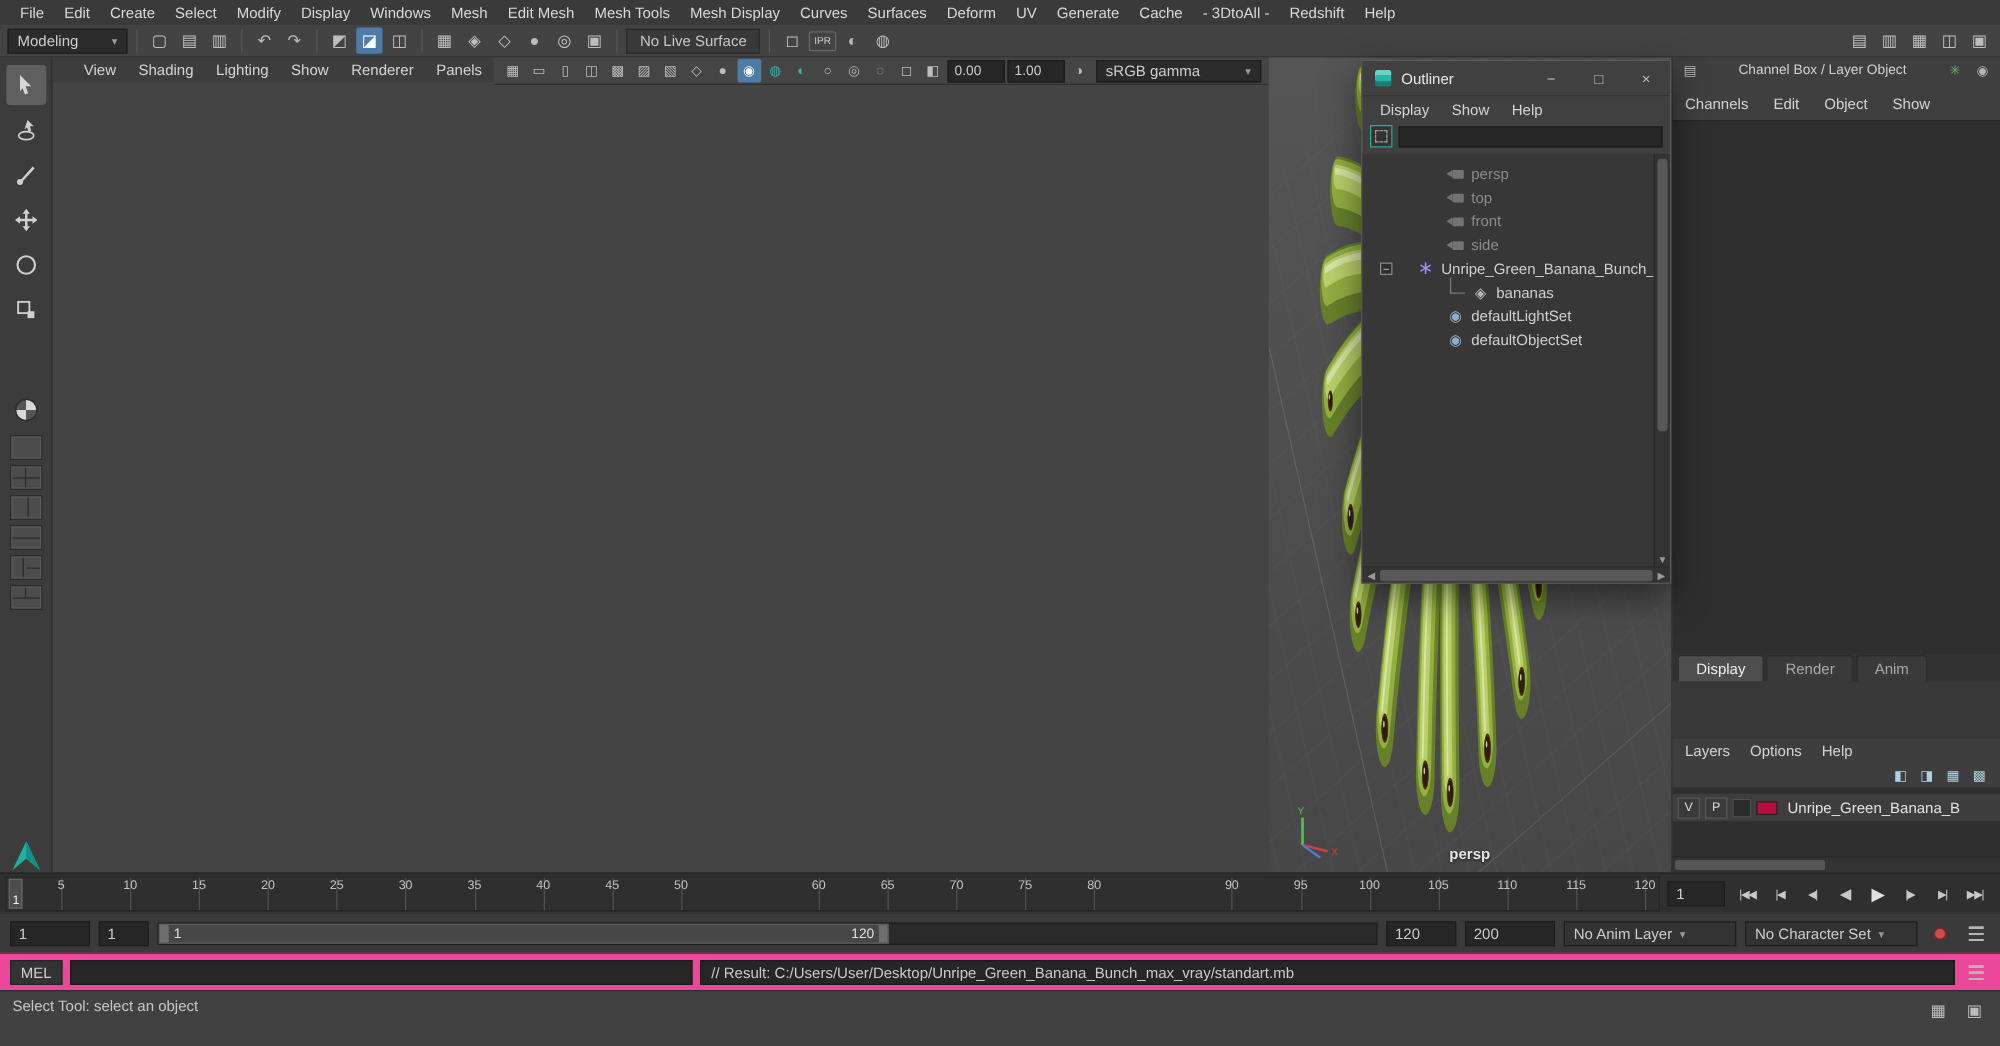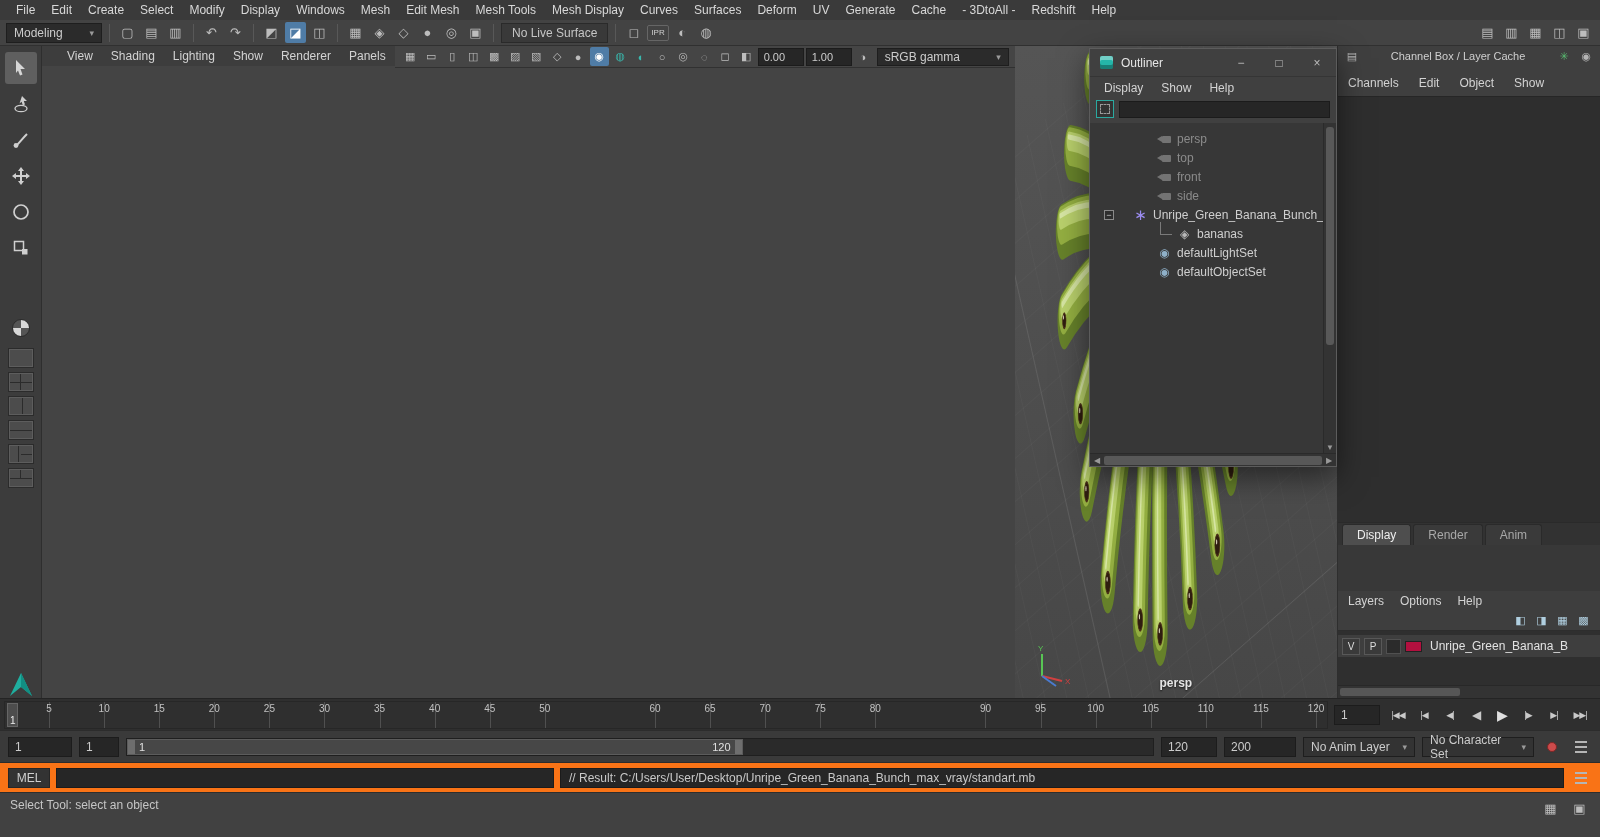--- a/index.html
+++ b/index.html
@@ -119,27 +119,27 @@
   .num { height:20px; background:#262626; border:1px solid #1c1c1c; color:#ccc;
     font-family:inherit; font-size:12px; padding:0 6px; }
   .w64 { width:64px; } .w40 { width:40px; } .w56 { width:56px; } .w72 { width:72px; }
   .range-track { flex:1; height:18px; background:#2a2a2a; border:1px solid #1f1f1f; position:relative; }
   .range-bar { position:absolute; left:0; top:0; bottom:0; width:60%;
     background:#474747; border:1px solid #5c5c5c; }
   .range-bar::before, .range-bar::after { content:""; position:absolute; top:0; bottom:0; width:7px; background:#6e6e6e; }
   .range-bar::before { left:0; } .range-bar::after { right:0; }
   .rb-start { position:absolute; left:11px; top:1px; font-size:11px; color:#e0e0e0; }
   .rb-end { position:absolute; right:11px; top:1px; font-size:11px; color:#e0e0e0; }
-  .al-dd { width:112px; height:20px; justify-content:space-between; background:#333; }
+  .al-dd { width:138px; height:20px; background:#333; }
   .icn-btn { width:22px; height:22px; display:flex; align-items:center; justify-content:center; }
   .autokey-dot { width:10px; height:10px; border-radius:50%; background:#cc4b4b; border:1px solid #7e2626; }
   .lines-icon { width:12px; height:12px; background:repeating-linear-gradient(#b5b5b5 0 2px, transparent 2px 5px); }
   
   .mel-row { position:absolute; top:762px; left:0; right:0; height:30px;
-    background:#f97316; border-top:1px solid #2c2c2c; display:flex; align-items:center; gap:6px; padding:0 8px; }
+    background:#ec4899; border-top:1px solid #2c2c2c; display:flex; align-items:center; gap:6px; padding:0 8px; }
   .mel-btn { width:42px; height:20px; background:#333; border:1px solid #262626; color:#cfcfcf;
     display:flex; align-items:center; justify-content:center; }
   .mel-input { width:498px; height:20px; background:#262626; border:1px solid #1b1b1b; color:#ccc; font-family:inherit; padding:0 6px;}
   .mel-result { flex:1; height:20px; line-height:18px; background:#262626; border:1px solid #1b1b1b;
     color:#c9c9c9; padding:0 8px; white-space:nowrap; overflow:hidden; }
   
   .status-row { position:absolute; top:792px; left:0; right:0; bottom:0;
     background:#414141; border-top:1px solid #2e2e2e; display:flex; align-items:flex-start; padding:5px 10px; gap:8px; }
   .status-text { color:#c6c6c6; }
   .status-spacer { flex:1; }
@@ -527,21 +527,21 @@
           <text x="36" y="42" fill="#d04040" font-size="8">X</text>
         </svg>
 
         <div class="persp-label">persp</div>
       </div>
     </div>
 
     <div class="rightpanel">
       <div class="rp-header">
         <span class="rp-icon">▤</span>
-        <span class="rp-title">Channel Box / Layer Cache</span>
+        <span class="rp-title">Channel Box / Layer Object</span>
         <span class="rp-icon green">✳</span>
         <span class="rp-icon">◉</span>
       </div>
       <div class="rp-menus">
 
           <span class="rp-menu-item">Channels</span>
 
           <span class="rp-menu-item">Edit</span>
 
           <span class="rp-menu-item">Object</span>

